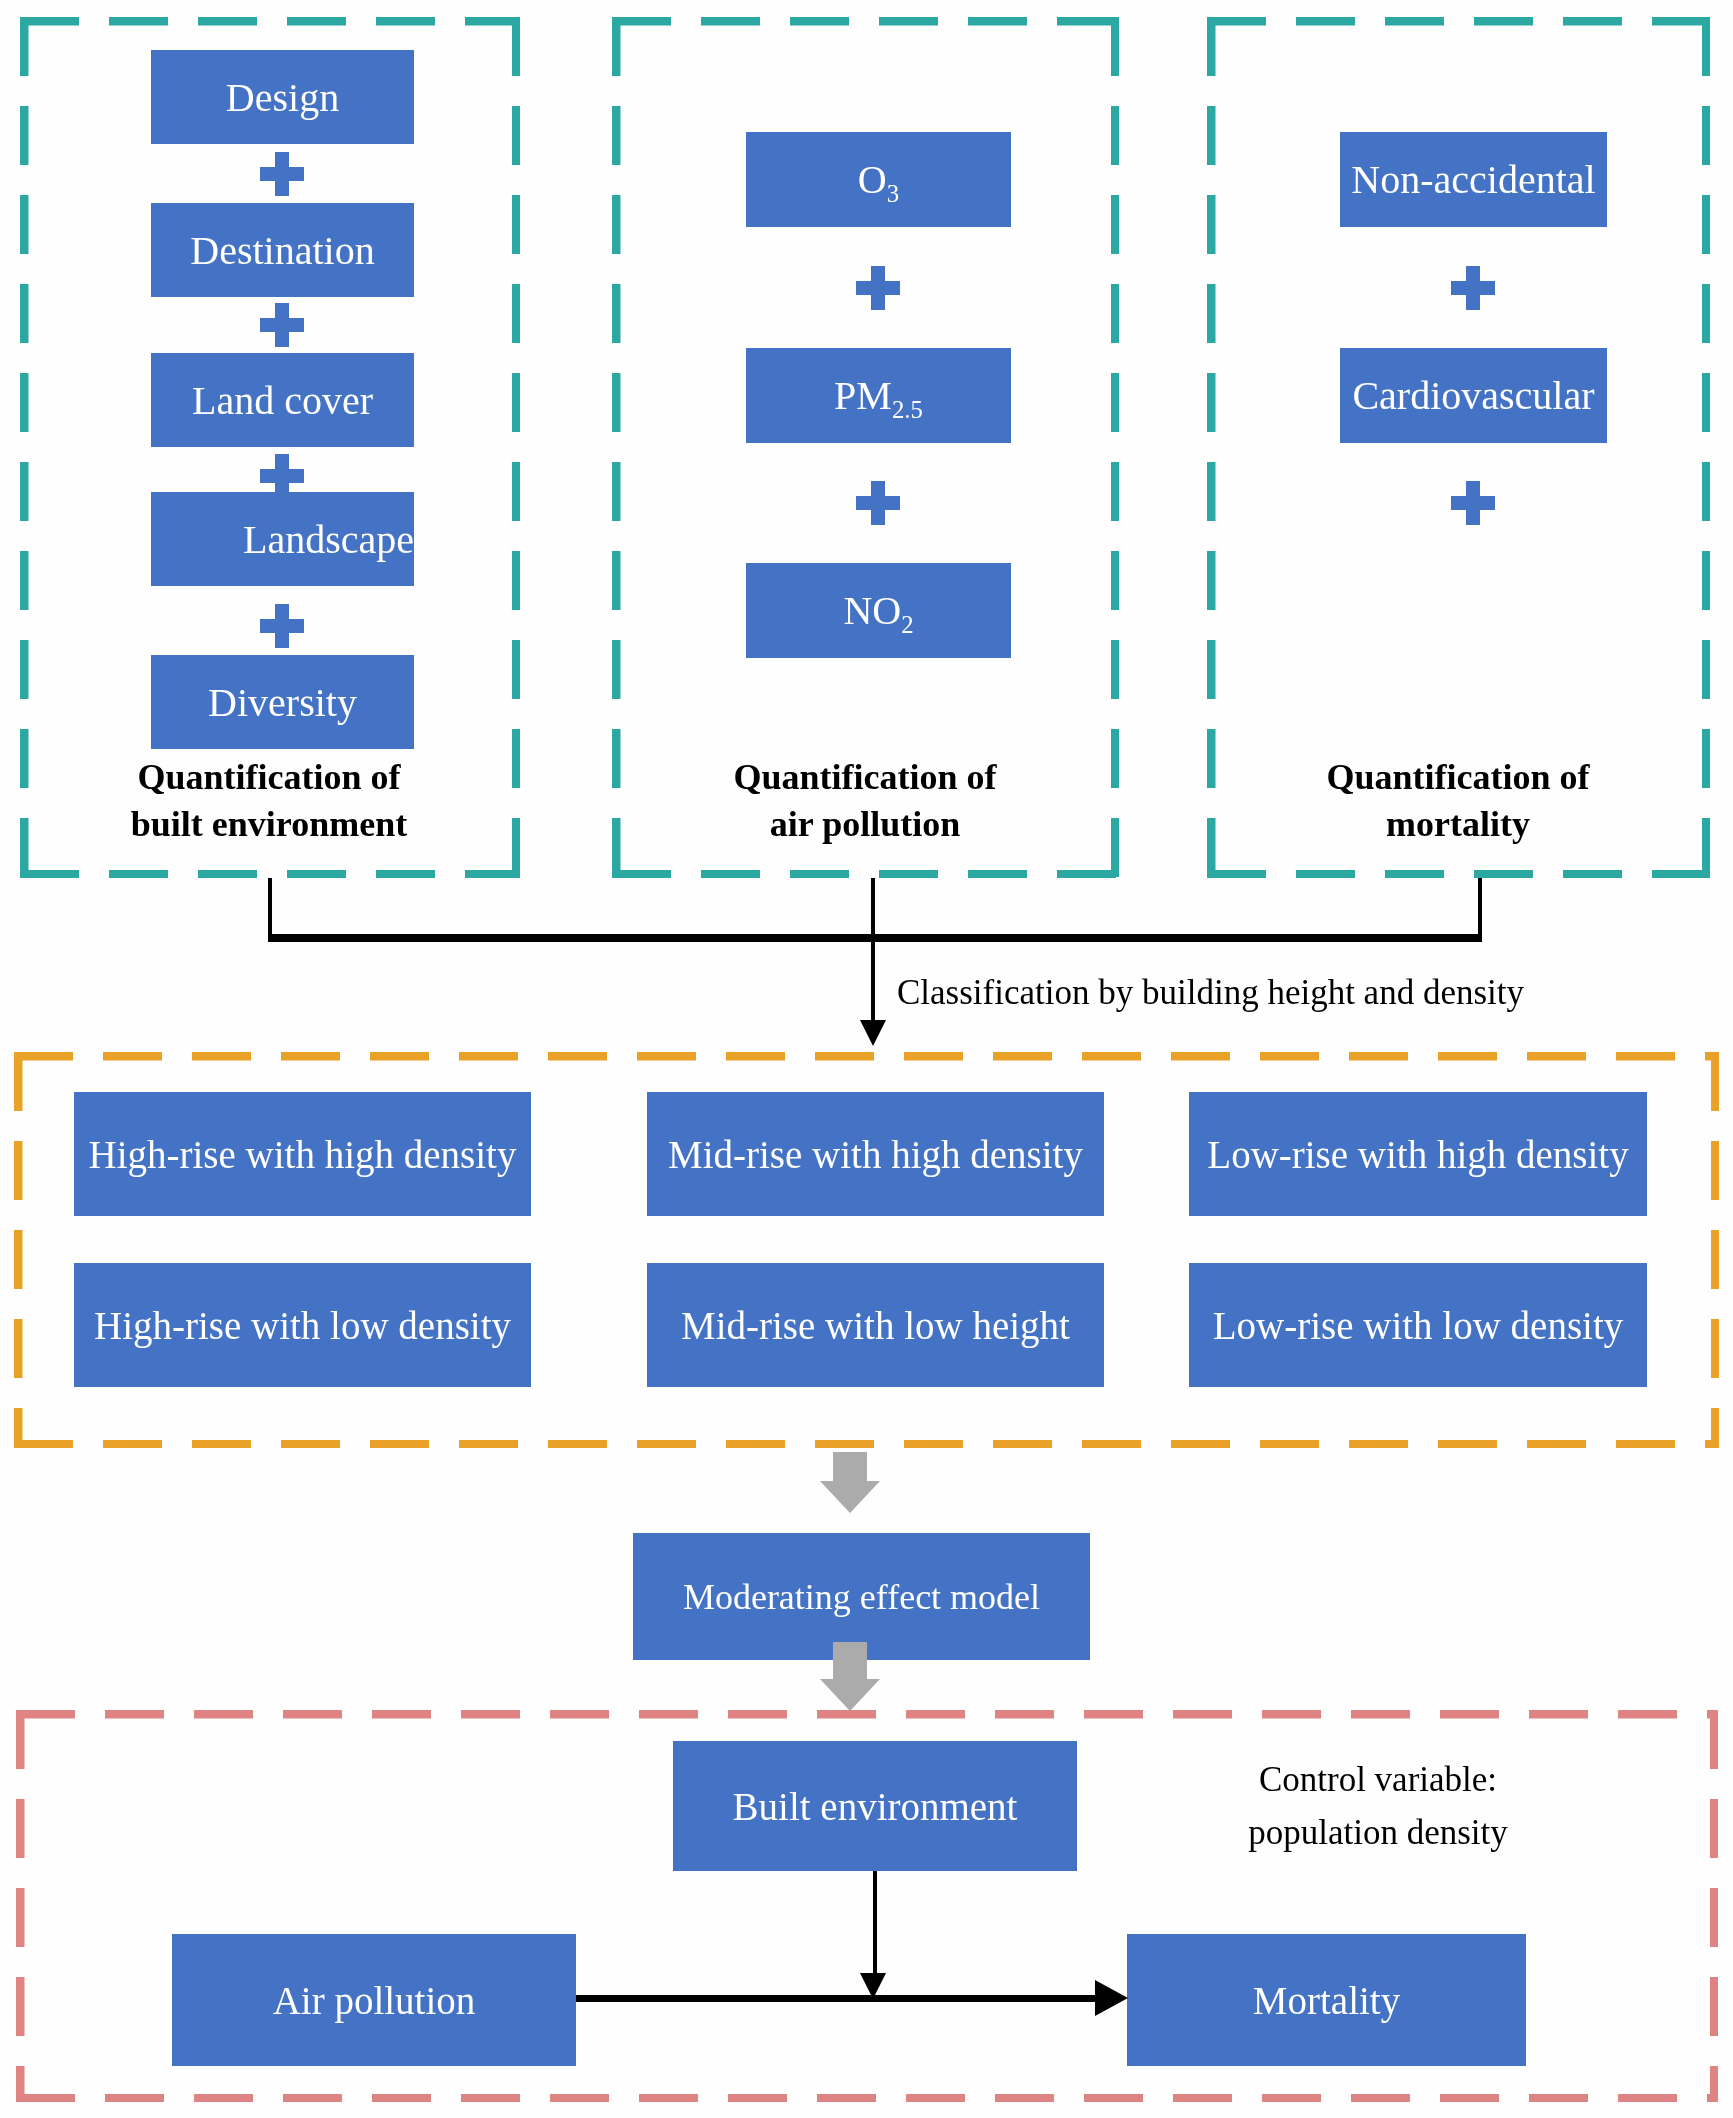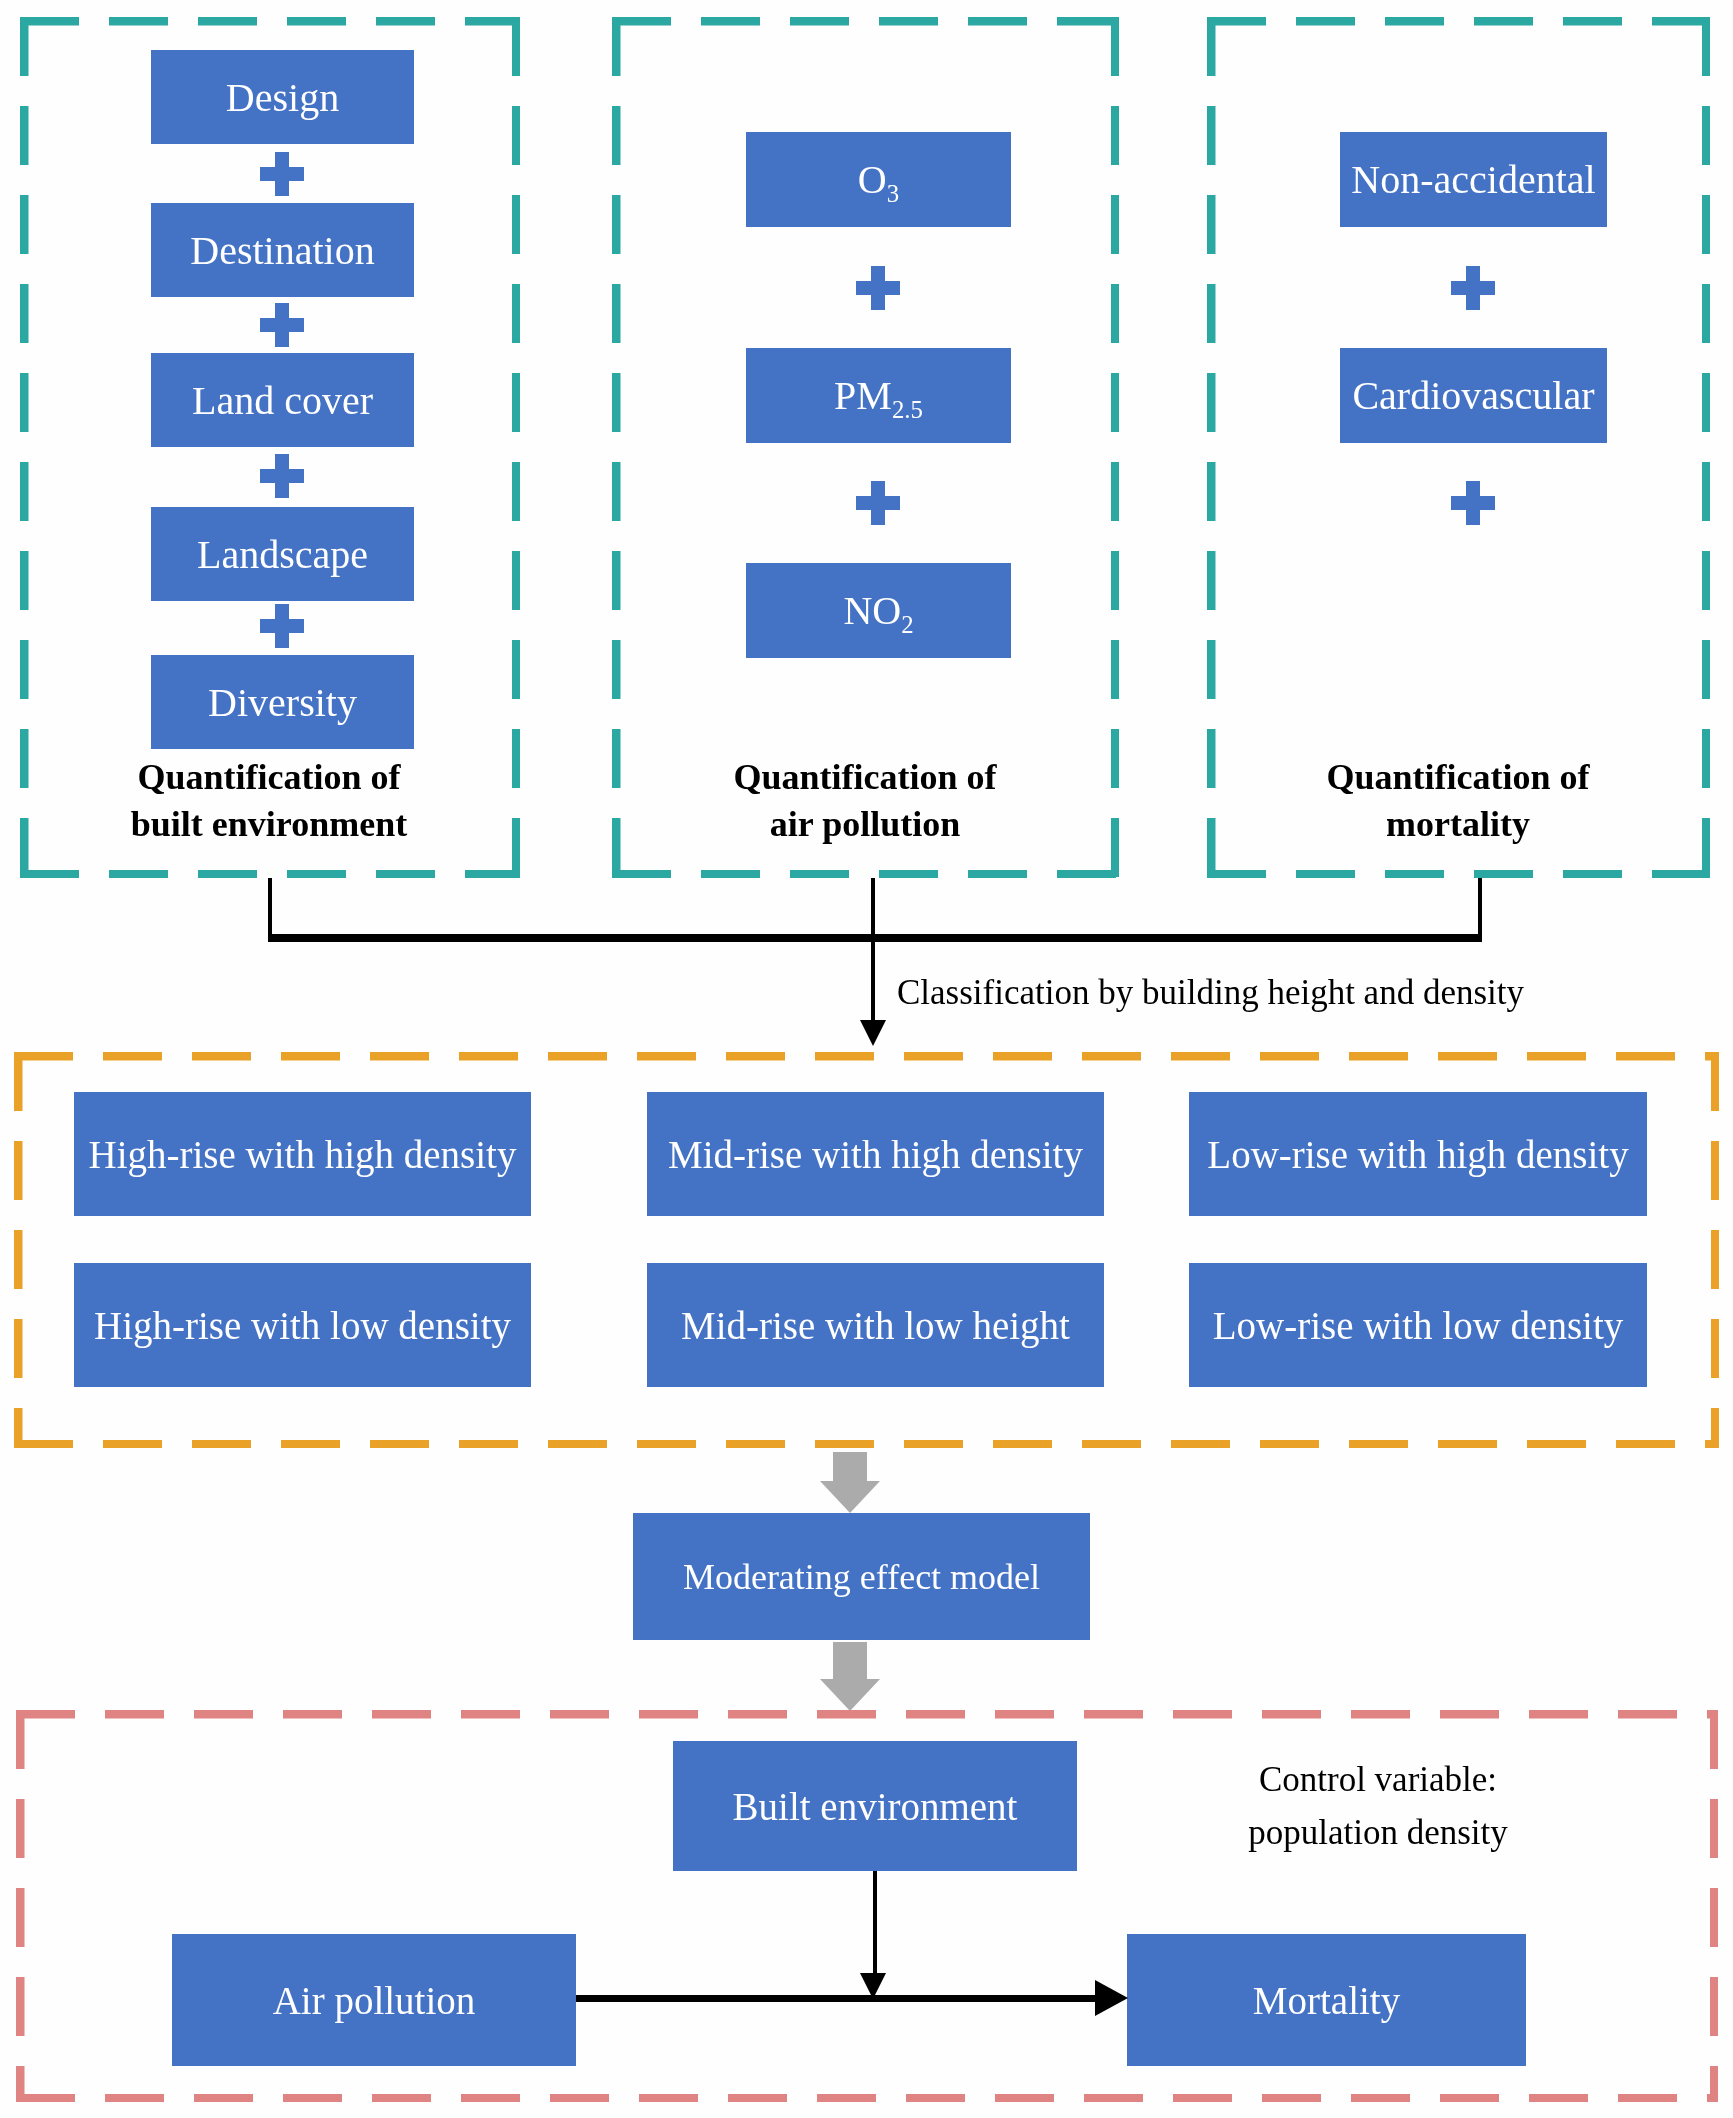--- a/index.html
+++ b/index.html
@@ -33,21 +33,21 @@
     position:absolute;font-weight:bold;font-size:36px;line-height:1.3;
     text-align:center;color:#000;
   }
   .line{position:absolute;background:#000;}
   .tri-down{position:absolute;width:0;height:0;border-left:13.6px solid transparent;border-right:13.6px solid transparent;border-top:26px solid #000;}
   .tri-right{position:absolute;width:0;height:0;border-top:18px solid transparent;border-bottom:18px solid transparent;border-left:33px solid #000;}
   .gshaft{position:absolute;background:var(--gray);}
   .gtri-down{position:absolute;width:0;height:0;border-left:30px solid transparent;border-right:30px solid transparent;border-top:32px solid var(--gray);}
   .flowtext{position:absolute;font-size:35px;white-space:nowrap;color:#000;}
   .ctrltext{position:absolute;font-size:35px;line-height:1.5;text-align:center;color:#000;}
-  .node.mid{font-size:36px;}
+  .node.mid{font-size:36px;margin-top:20px;}
   .node.small{font-size:39px;}
 </style>
 </head>
 <body>
 
 <div id="canvas">
 
   <div class="dashbox" style="left:20px;top:17px;width:500px;height:861px;--dc:var(--teal);"></div>
   <div class="dashbox" style="left:612px;top:17px;width:507px;height:861px;--dc:var(--teal);"></div>
   <div class="dashbox" style="left:1207px;top:17px;width:503px;height:861px;--dc:var(--teal);"></div>
@@ -57,21 +57,21 @@
   </div>
   <div class="plus" style="left:260px;top:152px;"></div>
   <div class="node big" style="left:151px;top:203px;width:263px;height:94px;">
     <span><span>Destination</span><sub></sub></span>
   </div>
   <div class="plus" style="left:260px;top:303px;"></div>
   <div class="node big" style="left:151px;top:353px;width:263px;height:94px;">
     <span><span>Land cover</span><sub></sub></span>
   </div>
   <div class="plus" style="left:260px;top:454px;"></div>
-  <div class="node big" style="left:151px;top:507px;width:263px;height:94px;">
+  <div class="node big" style="left:151px;top:492px;width:263px;height:94px;justify-content:flex-end;">
     <span><span>Landscape</span><sub></sub></span>
   </div>
   <div class="plus" style="left:260px;top:604px;"></div>
   <div class="node big" style="left:151px;top:655px;width:263px;height:94px;">
     <span><span>Diversity</span><sub></sub></span>
   </div>
   <div class="grouplabel" style="left:43px;top:754px;width:452px;">
     <div>Quantification of</div>
     <div>built environment</div>
   </div>

